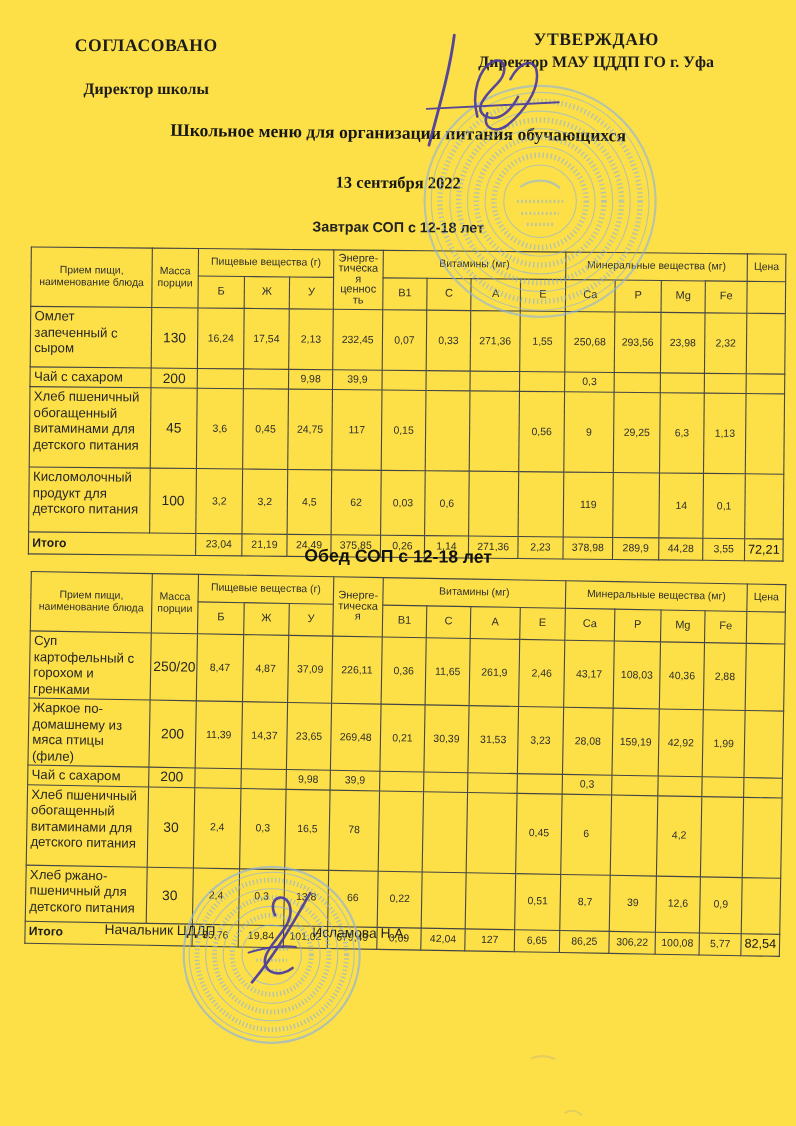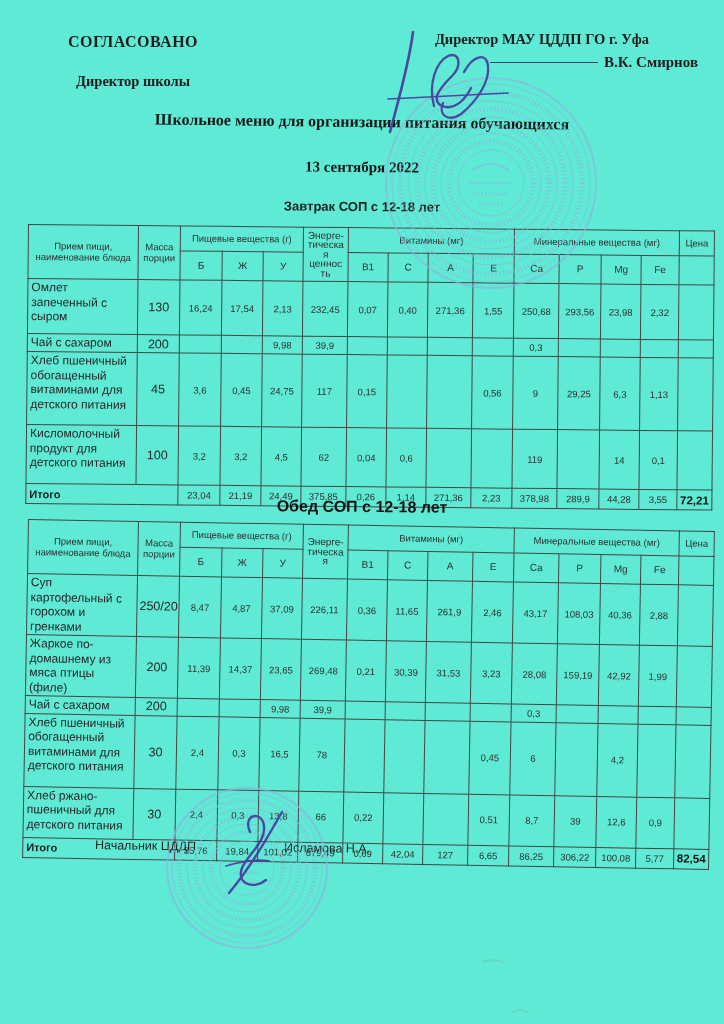--- a/index.html
+++ b/index.html
@@ -1,16 +1,16 @@
 <!DOCTYPE html>
 <html><head>
 <meta charset="utf-8">
 <style>
   html,body{margin:0;padding:0;background:#ffffff;}
-  .doc{position:relative;width:724px;height:1024px;background:#5eead4;overflow:hidden;
+  .doc{position:relative;width:724px;height:1024px;background:#fde047;overflow:hidden;
        font-family:"Liberation Sans",sans-serif;color:#222;}
   .serif{font-family:"Liberation Serif",serif;}
   .pre{white-space:pre-line;}
 
   
   .agreed{position:absolute;left:48px;top:33px;width:170px;text-align:center;}
   .agreed .l1{font-weight:bold;font-size:16px;letter-spacing:.5px;color:#1c1c1c;}
   .agreed .l2{font-weight:bold;font-size:14.5px;margin-top:22px;color:#1c1c1c;}
   .approved{position:absolute;left:372px;top:28px;width:340px;text-align:center;}
   .approved .l1{font-weight:bold;font-size:16px;letter-spacing:.5px;color:#1c1c1c;}
@@ -46,21 +46,21 @@
   tr.rh-h2 th{height:26px;}
   tr.rh54 td{height:52px;}
   tr.rh16 td{height:15px;}
   tr.rh72 td{height:70px;}
   tr.rh58 td{height:56px;}
   tr.rh52 td{height:50px;}
   tr.rh50 td{height:48px;}
   tr.rh15 td{height:14px;}
   tr.total td{height:17px;}
   tr.total td.t-label{text-align:left;font-weight:bold;font-size:11px;padding-left:3px;color:#1d1d1d;}
-  tr.total td.t-price{font-weight:bold;font-size:11.5px;color:#111;}
+  tr.total td.t-price{font-weight:normal;font-size:11.5px;color:#111;}
 
   
   .stamp,.sig,.faint{position:absolute;pointer-events:none;}
   .stamp-top{left:378px;top:70px;opacity:.62;}
   .stamp-bottom{left:162px;top:783px;opacity:.68;}
   .sig-top{left:368px;top:26px;opacity:.92;}
   .sig-bottom{left:198px;top:806px;opacity:.92;}
   .faint-marks{left:455px;top:950px;opacity:.22;}
   .footer{position:absolute;left:95px;top:840px;display:flex;gap:88px;font-size:12.5px;
        color:#1f1f1f;transform:rotate(0.8deg);}
@@ -68,22 +68,22 @@
 </head>
 <body>
 
 <div class="doc">
 
   <div class="agreed serif">
     <div class="l1">СОГЛАСОВАНО</div>
     <div class="l2">Директор школы</div>
   </div>
   <div class="approved serif">
+    <div class="l1">УТВЕРЖДАЮ</div>
     <div class="l2">Директор МАУ ЦДДП ГО г. Уфа</div>
-    <div class="l3"><span class="sig-underline"></span><span>В.К. Смирнов</span></div>
   </div>
 
   <div class="title serif">Школьное меню для организации питания обучающихся</div>
   <div class="date serif">13 сентября 2022</div>
   <div class="h-breakfast">Завтрак СОП с 12-18 лет</div>
 
   <div class="twrap bf">
     <table class="menu">
       <colgroup>
         <col style="width:110px">
@@ -135,21 +135,21 @@
       </thead>
       <tbody>
         <tr class="rh54">
           <td class="name">Омлет запеченный с сыром</td>
           <td class="mass">130</td>
           <td>16,24</td>
           <td>17,54</td>
           <td>2,13</td>
           <td>232,45</td>
           <td>0,07</td>
-          <td>0,40</td>
+          <td>0,33</td>
           <td>271,36</td>
           <td>1,55</td>
           <td>250,68</td>
           <td>293,56</td>
           <td>23,98</td>
           <td>2,32</td>
           <td></td>
         </tr>
         <tr class="rh16">
           <td class="name">Чай с сахаром</td>
@@ -185,21 +185,21 @@
           <td>1,13</td>
           <td></td>
         </tr>
         <tr class="rh58">
           <td class="name">Кисломолочный продукт для детского питания</td>
           <td class="mass">100</td>
           <td>3,2</td>
           <td>3,2</td>
           <td>4,5</td>
           <td>62</td>
-          <td>0,04</td>
+          <td>0,03</td>
           <td>0,6</td>
           <td></td>
           <td></td>
           <td>119</td>
           <td></td>
           <td>14</td>
           <td>0,1</td>
           <td></td>
         </tr>
         <tr class="total">

